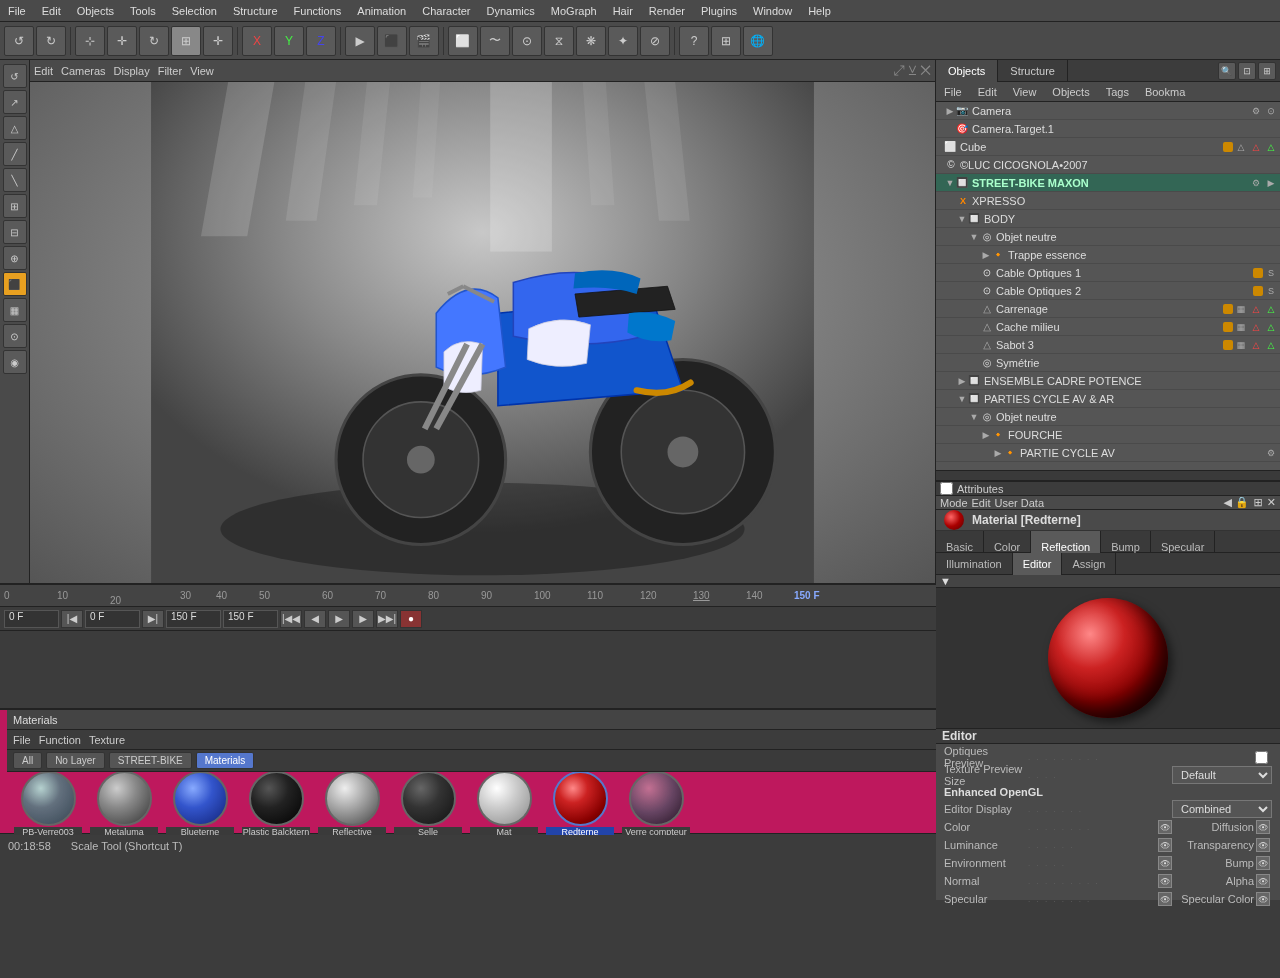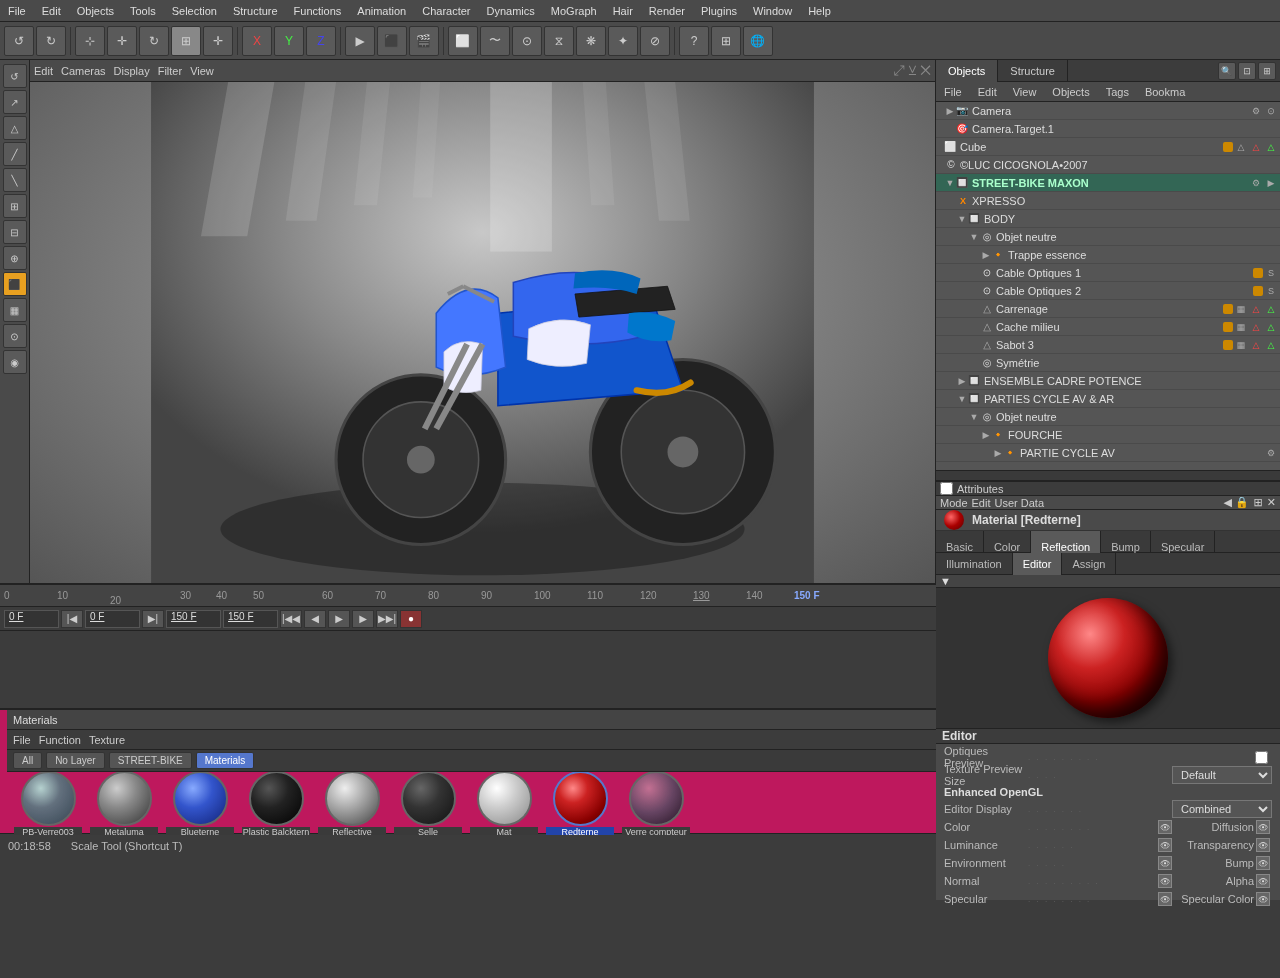--- a/index.html
+++ b/index.html
@@ -76,21 +76,21 @@
     .ogl-ctrl-label { color: #bbb; font-size: 11px; width: 80px; text-align: right; }
     .ogl-icon { width: 14px; height: 14px; background: #666; border: 1px solid #888; margin: 0 2px; display: flex; align-items: center; justify-content: center; font-size: 8px; cursor: pointer; }
     .ogl-dropdown { background: #555; border: 1px solid #777; color: #ddd; font-size: 11px; padding: 1px 4px; min-width: 100px; }
 
     
     #timeline-area { height: 125px; background: #3c3c3c; border-top: 2px solid #222; }
     #timeline-ruler { height: 22px; background: #444; border-bottom: 1px solid #222; display: flex; align-items: center; padding: 0 4px; }
     #timeline-ruler-marks { flex: 1; display: flex; align-items: center; font-size: 10px; color: #999; position: relative; }
     #timeline-controls { display: flex; align-items: center; height: 24px; background: #3c3c3c; border-bottom: 1px solid #222; padding: 0 4px; gap: 2px; }
     .tc-btn { width: 22px; height: 18px; background: #555; border: 1px solid #333; display: flex; align-items: center; justify-content: center; cursor: pointer; font-size: 10px; color: #ccc; }
-    .tc-input { width: 50px; height: 18px; background: #333; border: 1px solid #555; color: #ddd; font-size: 10px; padding: 0 4px; text-decoration: underline; }
+    .tc-input { width: 50px; height: 18px; background: #333; border: 1px solid #555; color: #ddd; font-size: 10px; padding: 0 4px; }
     #timeline-tracks { flex: 1; background: #404040; position: relative; overflow: hidden; }
 
     
     #materials-bar { height: 125px; background: #be185d; border-top: 2px solid #222; padding-left: 7px; }
     #mat-bar-header { display: flex; align-items: center; height: 20px; background: #444; border-bottom: 1px solid #222; padding: 0 6px; }
     #mat-bar-header span { font-size: 11px; color: #ddd; }
     #mat-bar-menu { display: flex; align-items: center; height: 20px; background: #3c3c3c; border-bottom: 1px solid #222; gap: 8px; padding: 0 6px; }
     #mat-bar-menu span { font-size: 11px; color: #ccc; cursor: pointer; }
     #mat-bar-filters { display: flex; align-items: center; height: 22px; background: #3a3a3a; border-bottom: 1px solid #222; gap: 4px; padding: 0 6px; }
     .filter-btn { padding: 2px 8px; background: #555; border: 1px solid #333; color: #ccc; font-size: 10px; cursor: pointer; border-radius: 2px; }
@@ -572,21 +572,21 @@
 </div>
 
 <div id="timeline-area">
   <div id="timeline-ruler">
     <div id="timeline-ruler-marks">
       <span style="position:absolute;left:0px;">0</span>
       <span style="position:absolute;left:53px;">10</span>
       <span style="position:absolute;left:106px;margin-top:9px;">20</span>
       <span style="position:absolute;left:176px;">30</span>
       <span style="position:absolute;left:212px;">40</span>
-      <span style="position:absolute;left:249px;">50</span>
+      <span style="position:absolute;left:255px;">50</span>
       <span style="position:absolute;left:318px;">60</span>
       <span style="position:absolute;left:371px;">70</span>
       <span style="position:absolute;left:424px;">80</span>
       <span style="position:absolute;left:477px;">90</span>
       <span style="position:absolute;left:530px;">100</span>
       <span style="position:absolute;left:583px;">110</span>
       <span style="position:absolute;left:636px;">120</span>
       <span style="position:absolute;left:689px;text-decoration:underline;">130</span>
       <span style="position:absolute;left:742px;">140</span>
       <span style="position:absolute;left:790px;color:#88aaff;font-weight:bold;">150 F</span>

